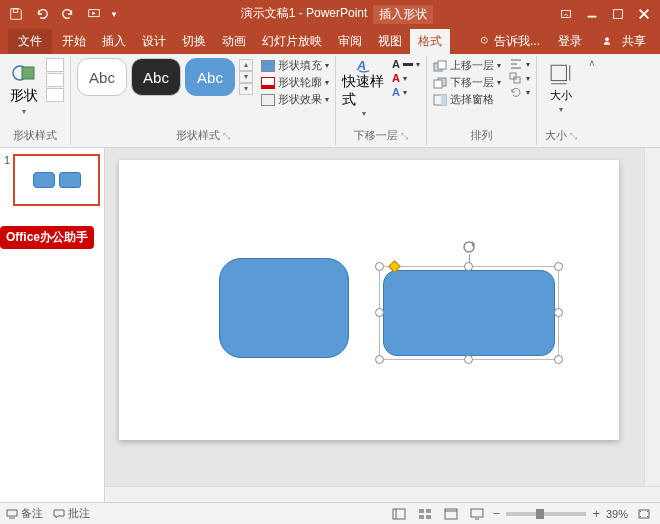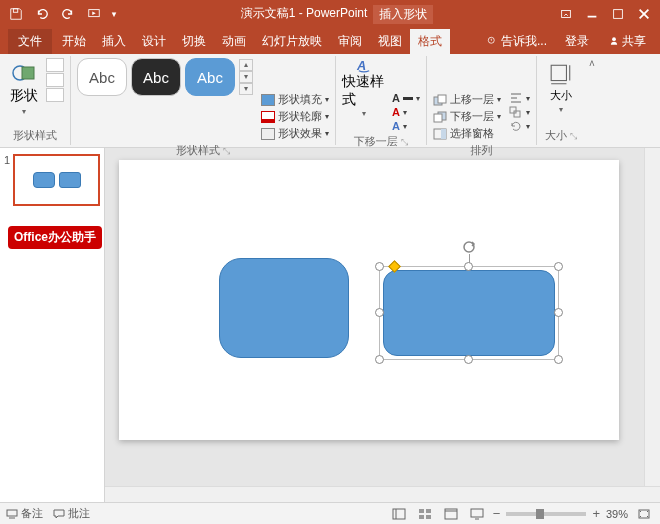--- a/index.html
+++ b/index.html
@@ -31,21 +31,21 @@
 .mini-btn { width: 18px; height: 14px; border: 1px solid #c8c8c8; background: #fff; }
 
 .style-gallery { display: flex; gap: 4px; align-items: center; }
 .style-swatch { width: 50px; height: 38px; border: 1px solid #c8c8c8; border-radius: 11px; display: flex; align-items: center; justify-content: center; font-size: 15px; }
 .sw1 { background: #fff; color: #555; }
 .sw2 { background: #2a2a2a; color: #fff; }
 .sw3 { background: #5b9bd5; color: #fff; border-color: #5b9bd5; }
 .gallery-arrows { display: flex; flex-direction: column; width: 14px; }
 .gallery-arrows span { height: 12px; border: 1px solid #c8c8c8; font-size: 8px; text-align: center; line-height: 10px; color: #666; }
 
-.vstack { display: flex; flex-direction: column; gap: 2px; font-size: 11px; color: #444; margin-top: 34px; }
+.vstack { display: flex; flex-direction: column; gap: 2px; font-size: 11px; color: #444; }
 .vstack .row { display: flex; align-items: center; gap: 3px; white-space: nowrap; }
 .color-box { width: 14px; height: 12px; border: 1px solid #888; }
 .wa-btn { width: 44px; height: 60px; display: flex; flex-direction: column; align-items: center; justify-content: center; }
 
 .collapse-caret { align-self: flex-start; padding: 2px 4px; color: #666; font-size: 10px; }
 
 .workspace { display: flex; height: 354px; background: #e6e6e6; }
 .thumbs { width: 105px; background: #fff; border-right: 1px solid #d4d4d4; padding: 6px 4px; }
 .thumb-item { display: flex; gap: 3px; }
 .thumb-num { font-size: 11px; color: #555; }
@@ -63,21 +63,21 @@
 .h-ml { left: -5px; top: 50%; margin-top: -5px; } .h-mr { right: -5px; top: 50%; margin-top: -5px; }
 .h-bl { left: -5px; bottom: -5px; } .h-bm { left: 50%; bottom: -5px; margin-left: -5px; } .h-br { right: -5px; bottom: -5px; }
 .adj { position: absolute; width: 9px; height: 9px; background: #ffc000; border: 1px solid #b58800; transform: rotate(45deg); left: 10px; top: -5px; }
 .rot { position: absolute; left: 50%; top: -30px; margin-left: -7px; width: 14px; height: 14px; }
 .rot svg { width: 14px; height: 14px; }
 .rot-line { position: absolute; left: 50%; top: -16px; width: 1px; height: 12px; background: #999; }
 
 .vsb { position: absolute; right: 0; top: 0; width: 16px; height: 100%; background: #f0f0f0; border-left: 1px solid #dcdcdc; }
 .hsb { position: absolute; left: 0; bottom: 0; width: 100%; height: 16px; background: #f0f0f0; border-top: 1px solid #dcdcdc; }
 
-.badge { position: absolute; left: 8px; top: 226px; z-index: 5; }
+.badge { position: absolute; left: 0; top: 226px; z-index: 5; }
 .badge-top { background: #c00; color: #fff; padding: 3px 6px; font-size: 12px; border-radius: 4px; font-weight: bold; }
 .badge-url { font-size: 11px; color: #333; margin-top: 2px; font-weight: bold; }
 
 .statusbar { height: 22px; background: #f3f3f3; border-top: 1px solid #d4d4d4; display: flex; align-items: center; padding: 0 6px; font-size: 11px; color: #555; gap: 10px; }
 .sb-right { margin-left: auto; display: flex; align-items: center; gap: 6px; }
 .view-btn { width: 20px; height: 16px; display: flex; align-items: center; justify-content: center; }
 .zoom-slider { width: 80px; height: 4px; background: #c8c8c8; position: relative; }
 .zoom-thumb { position: absolute; left: 30px; top: -3px; width: 8px; height: 10px; background: #888; }
 </style>
 </head>
@@ -154,21 +154,21 @@
   <div class="menu-item active">格式</div>
   <div class="menu-right">
     <div class="menu-tell">
       <svg width="12" height="12" viewBox="0 0 16 16" fill="none" stroke="#fff">
           <circle cx="7" cy="7" r="4"></circle>
           <path d="M8 7h-1v-2"></path>
         </svg>
       <span>告诉我...</span>
     </div>
     <div class="menu-item">登录</div>
-    <div class="menu-item" style="display:flex;gap:3px;align-items:center">
+    <div class="menu-item" style="display:flex;gap:10px;align-items:center">
       <svg width="10" height="10" viewBox="0 0 16 16" fill="#fff">
           <circle cx="8" cy="5" r="3"></circle>
           <path d="M3 14c0-3 2-5 5-5s5 2 5 5z"></path>
         </svg>
       <span>共享</span>
     </div>
   </div>
 </div>
 
 <div class="ribbon">

